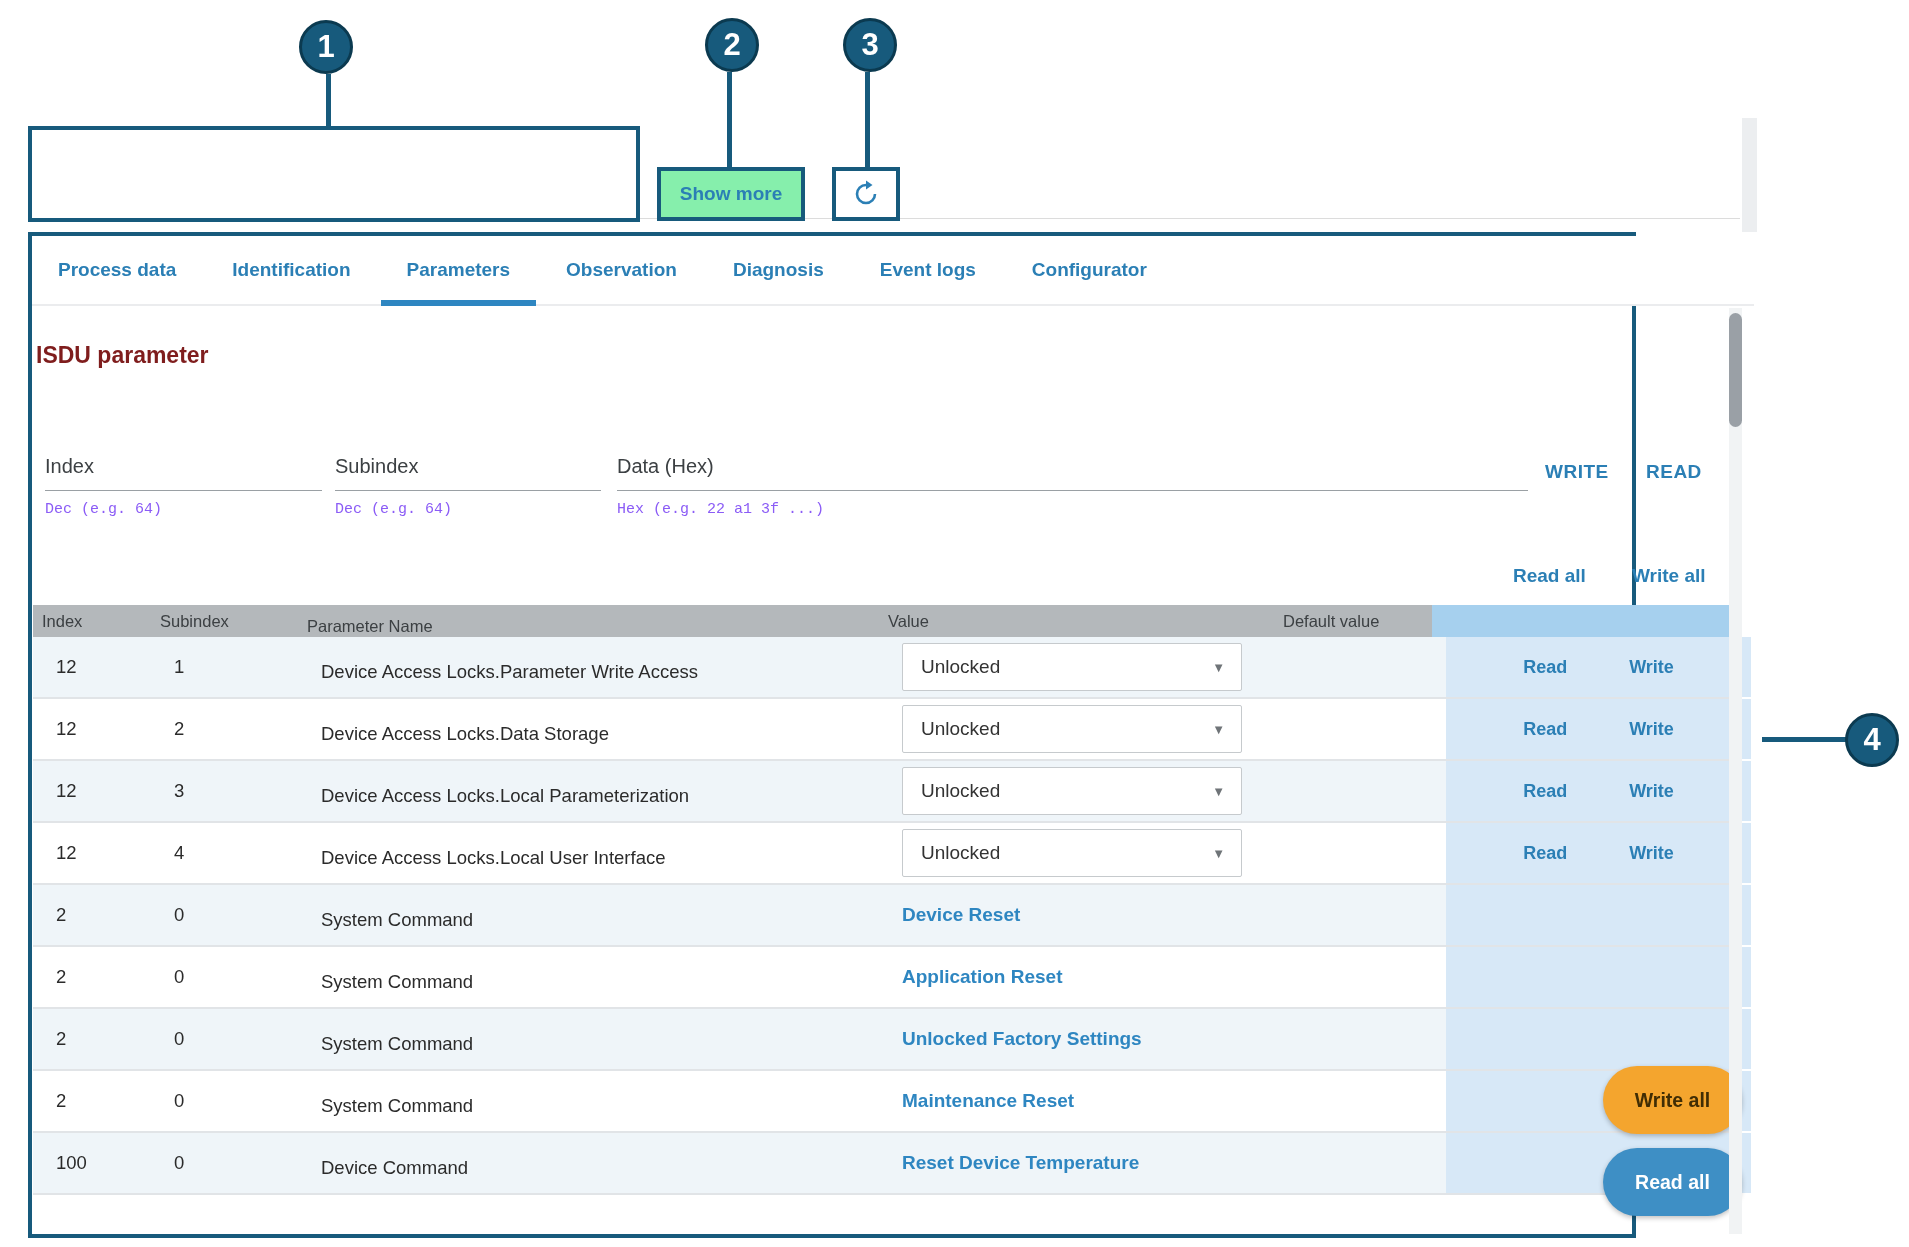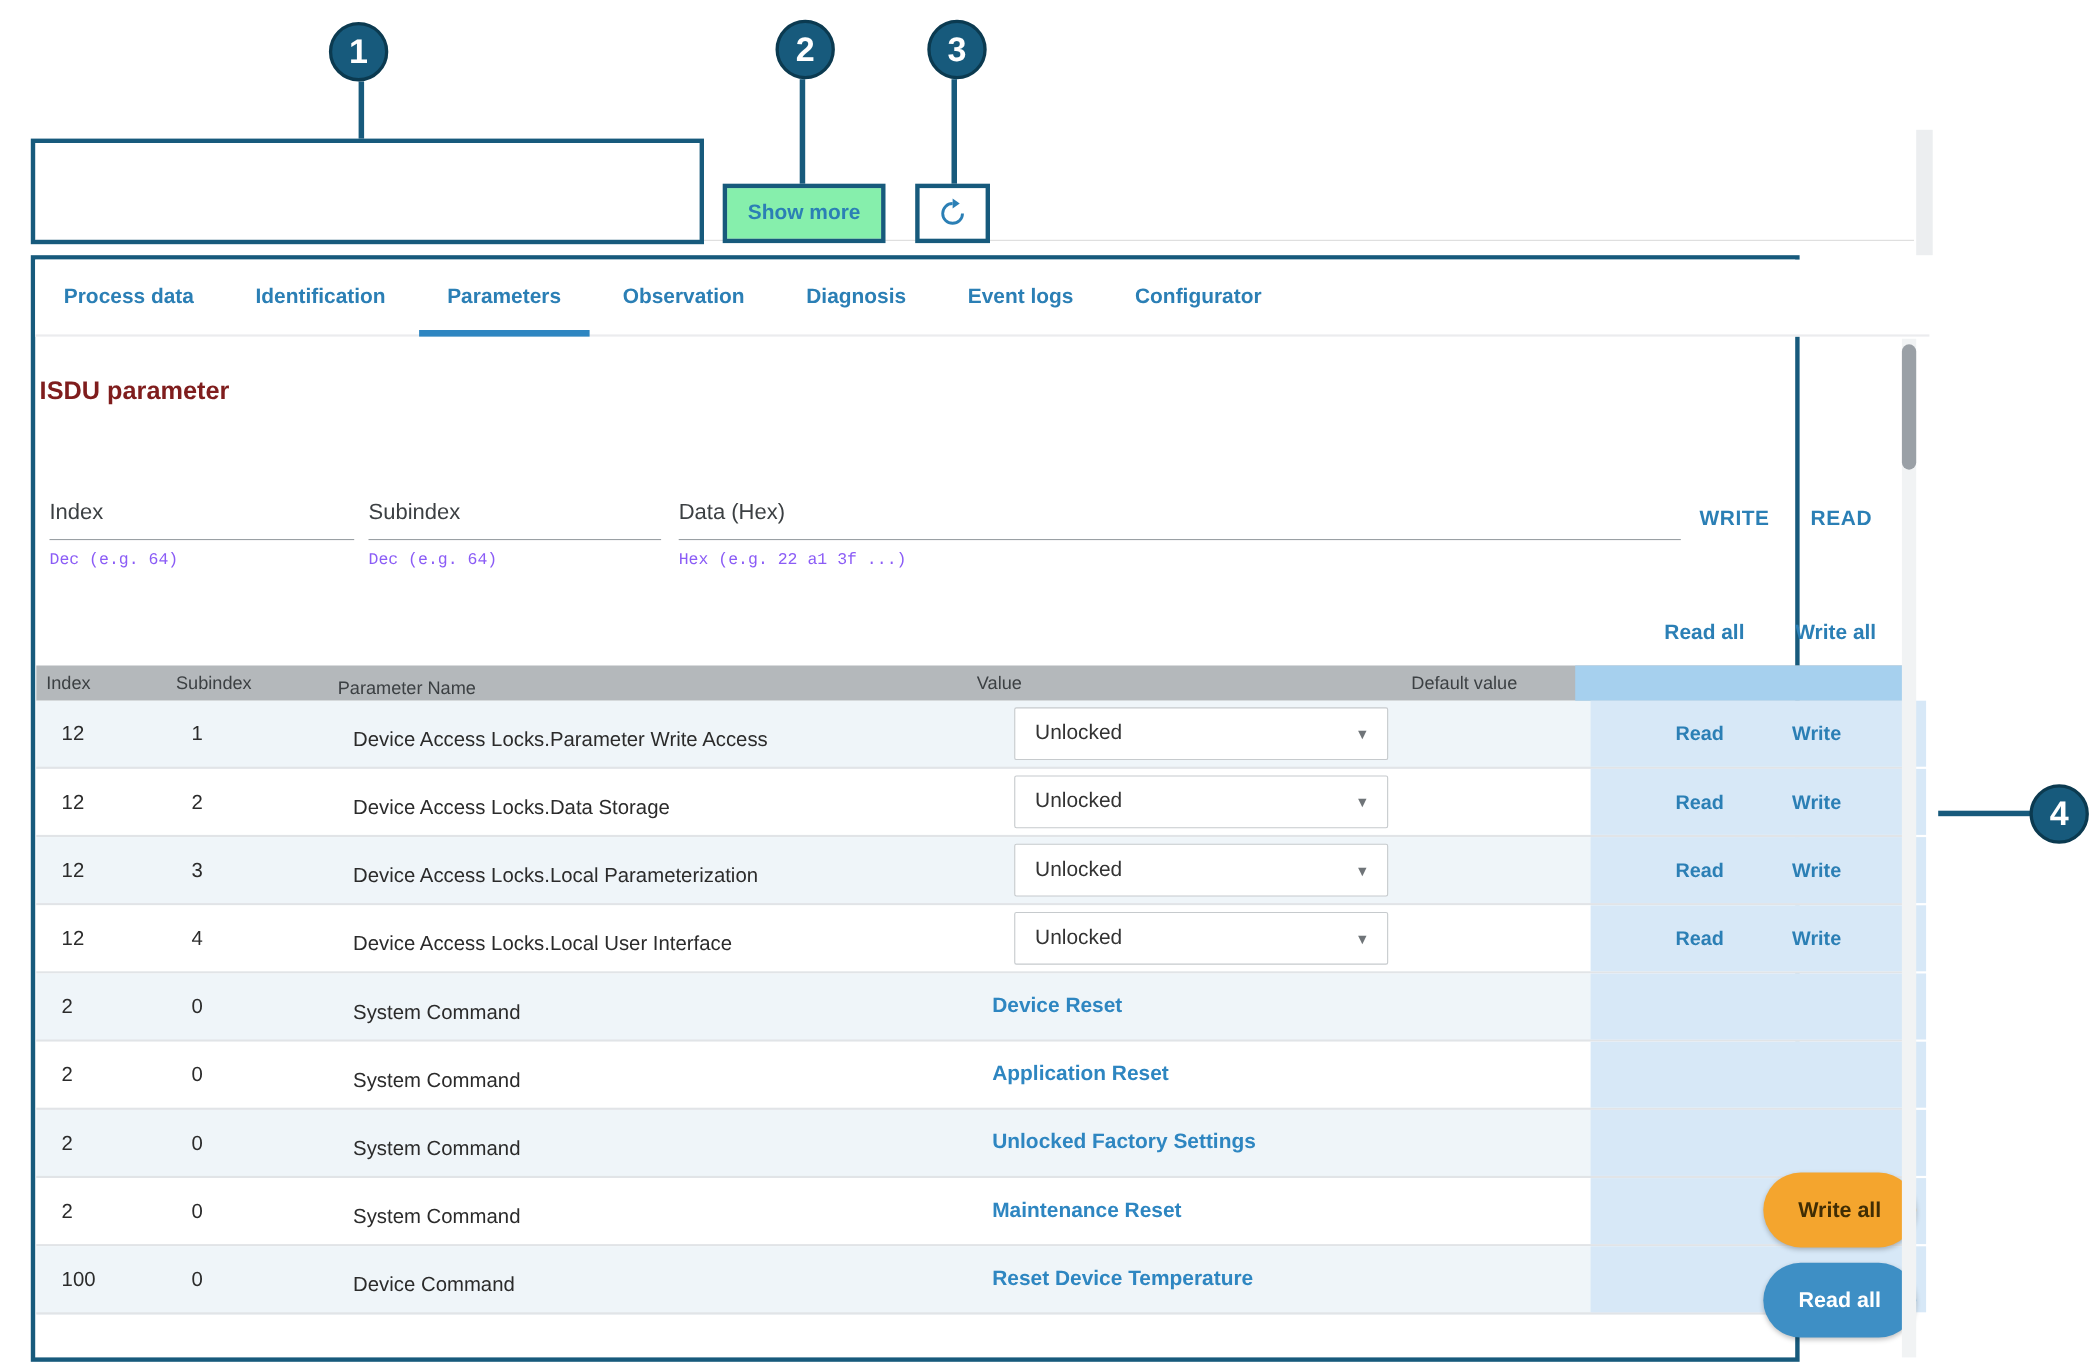--- a/index.html
+++ b/index.html
@@ -81,21 +81,21 @@
   .trow.alt{background:var(--row-alt-blue);}
   .cell{display:flex;align-items:center;font-size:18.5px;color:#2b2b2b;}
   .c-index{padding-left:9px;}  .c-sub{padding-left:9px;}
   .c-name{padding-left:7px;margin-top:10px;}   .c-value{padding-left:6px;}
   .c-default{padding-left:6px;}
   .cell.actions{background:var(--action-cell-blue);justify-content:center;gap:62px;padding-left:0;}
   .action-link{color:var(--accent-blue);font-weight:bold;font-size:18px;cursor:pointer;}
   .cmd-link{color:var(--command-blue);font-weight:bold;font-size:19px;cursor:pointer;}
   .dropdown{width:340px;height:48px;background:#fff;border:1px solid #c6cacd;border-radius:2px;
     display:flex;align-items:center;justify-content:space-between;
-    padding:0 16px 0 18px;font-size:19px;color:#333;cursor:pointer;margin-left:20px;}
+    padding:0 16px 0 18px;font-size:19px;color:#333;cursor:pointer;}
   .dd-caret{font-size:13px;color:#6f7478;}
 
   
   .fab{position:absolute;left:1571px;width:139px;height:68px;border-radius:34px;
     display:flex;align-items:center;justify-content:center;font-size:19.5px;font-weight:bold;
     cursor:pointer;box-shadow:0 2px 5px rgba(0,0,0,.25);}
   .fab-write{top:830px;background:var(--write-all-orange);color:#402d04;}
   .fab-read{top:912px;background:var(--read-all-blue);color:#fff;}
 
   

